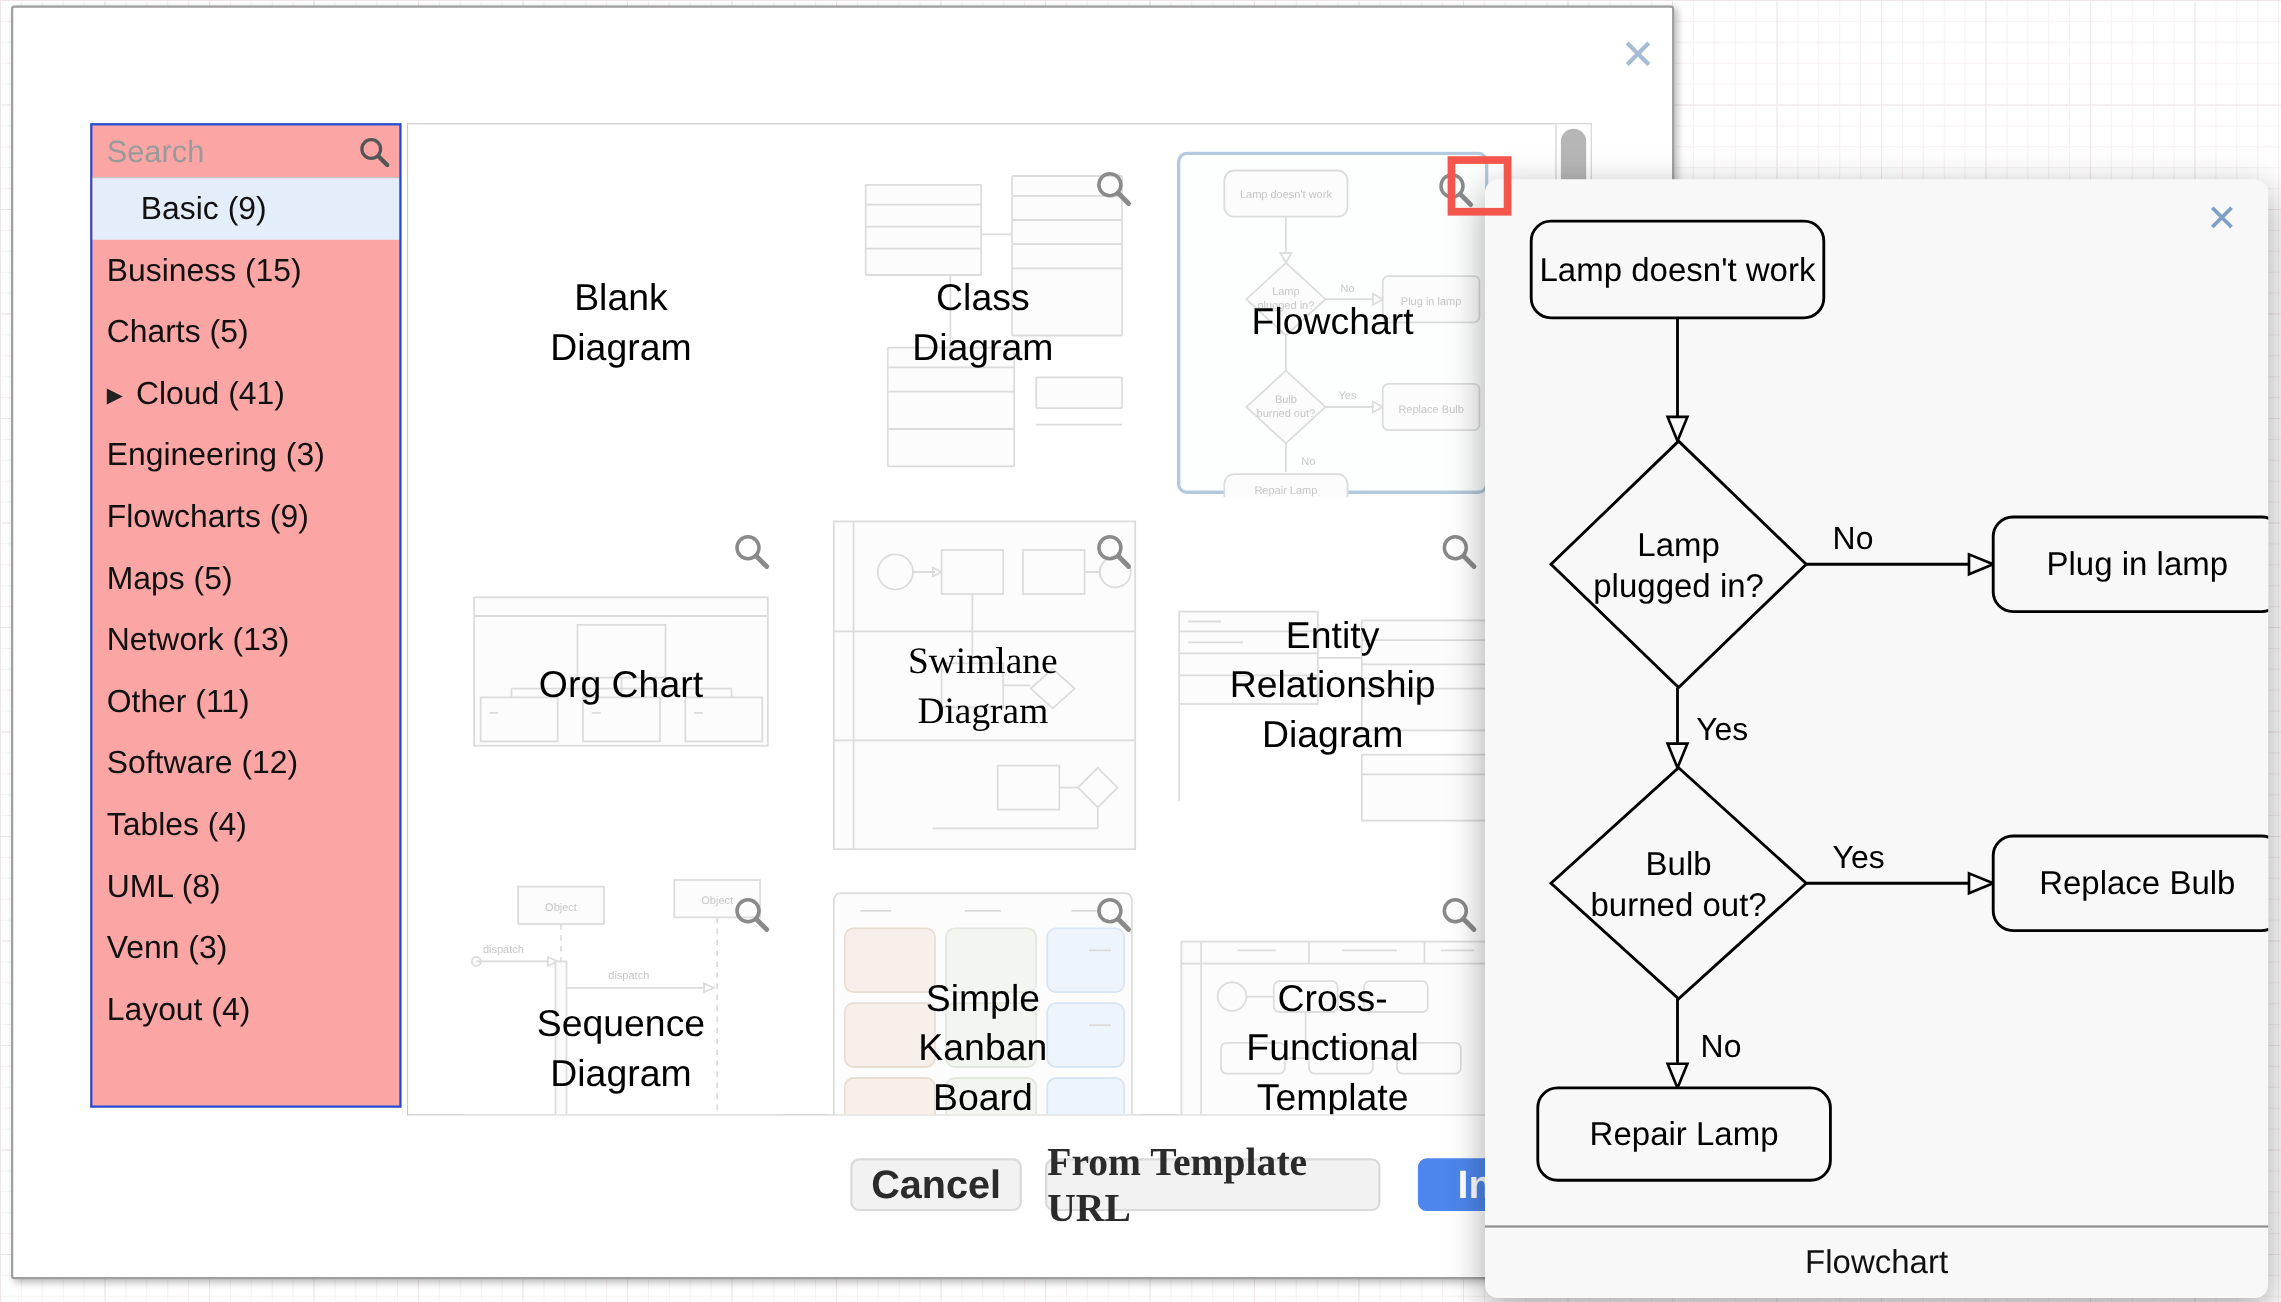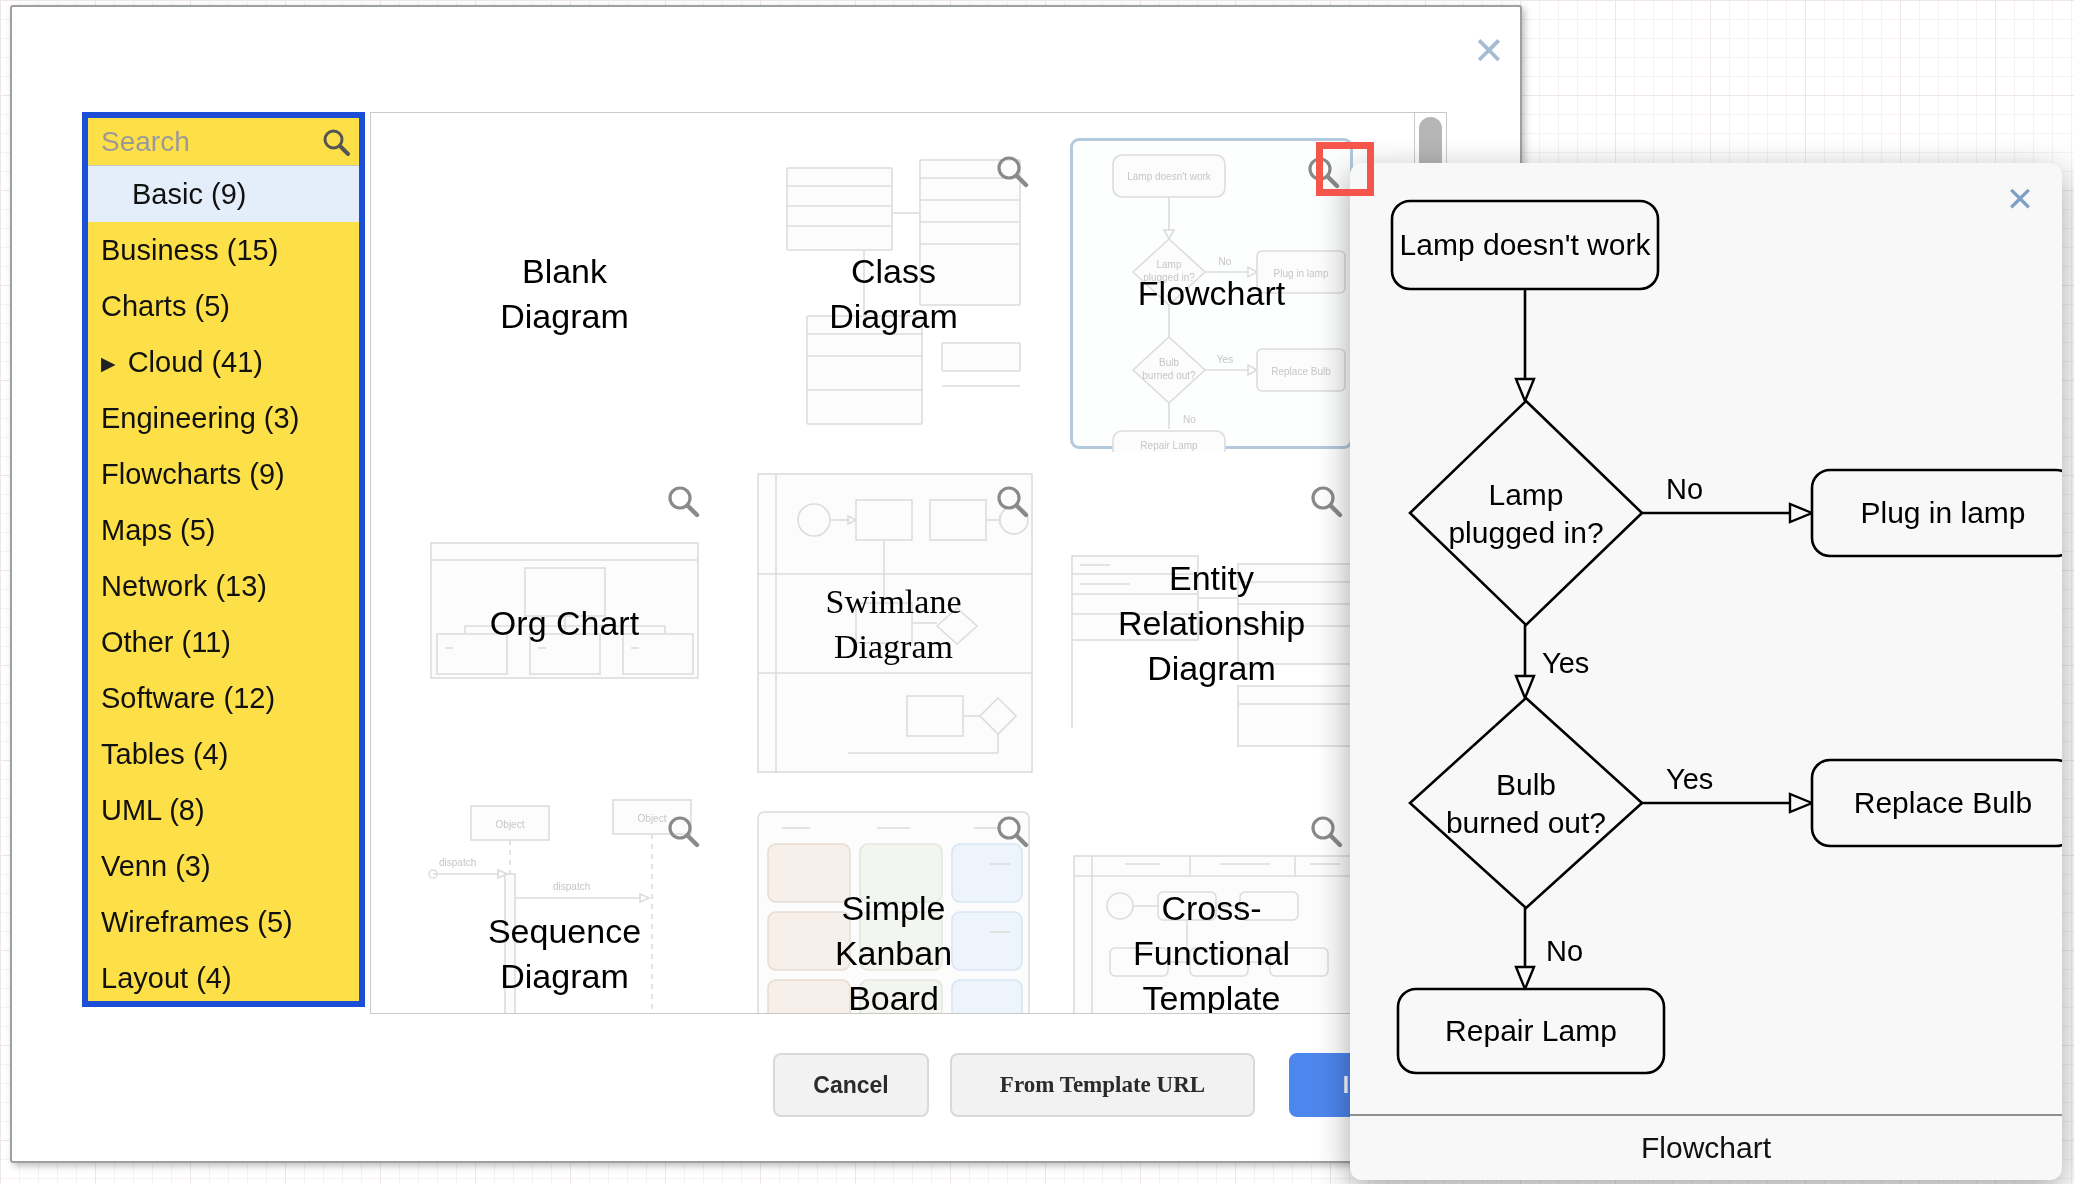--- a/index.html
+++ b/index.html
@@ -25,21 +25,21 @@
   }
   .dialog-close {
     position:absolute; left:1455px; top:22px; width:44px; height:44px;
     font-size:38px; font-weight:bold; color:#a6bcd4; text-align:center; line-height:44px;
     cursor:pointer; user-select:none;
   }
 
   
   .sidebar {
     position:absolute; left:70px; top:105px; width:283px; height:895px;
-    border:6px solid #1d4ed8; background:#fde047; overflow:hidden;
+    border:2px solid #1d4ed8; background:#fca5a5; overflow:hidden;
   }
   .search-row { position:relative; height:48px; border-bottom:1px solid #c6c6c6; }
   .search-input {
     position:absolute; left:0; top:0; width:100%; height:100%;
     border:none; outline:none; padding-left:13px; font-size:28px; color:#444;
     font-family:"Liberation Sans","DejaVu Sans",sans-serif; background:transparent;
   }
   .search-input::placeholder { color:#9a9a9a; }
   .search-icon { position:absolute; right:8px; top:9px; }
   .cat-row {
@@ -69,22 +69,22 @@
     position:absolute; right:0; top:0; width:32px; height:900px;
     background:#fff; border-left:1px solid #ccc; z-index:6;
   }
   .scroll-thumb {
     position:absolute; right:4px; top:4px; width:23px; height:170px;
     background:#b6b6b6; border-radius:12px;
   }
 
   
   .btn {
-    position:absolute; top:1046px; height:64px; border-radius:8px;
-    font-size:23px; font-weight:600; text-align:left; cursor:pointer;
+    position:absolute; top:1046px; height:48px; border-radius:8px;
+    font-size:36px; font-weight:600; text-align:left; cursor:pointer;
     font-family:"Liberation Sans","DejaVu Sans",sans-serif;
     display:flex; align-items:center; justify-content:center;
   }
   .btn.gray { background:#f2f2f2; border:2px solid #d9d9d9; color:#2b2b2b; }
   .btn.blue { background:#4d86ec; border:2px solid #4d86ec; color:#fff; }
   #btn-cancel { left:761px; width:156px; }
   #btn-ftu    { left:938px; width:305px;font-family:Liberation Serif, serif; }
   #btn-insert { left:1277px; width:170px; z-index:10; }
 
   
@@ -146,21 +146,20 @@
       <div class="cat-row"><span class="tri">▶</span><span>Cloud (41)</span></div>
       <div class="cat-row"><span>Engineering (3)</span></div>
       <div class="cat-row"><span>Flowcharts (9)</span></div>
       <div class="cat-row"><span>Maps (5)</span></div>
       <div class="cat-row"><span>Network (13)</span></div>
       <div class="cat-row"><span>Other (11)</span></div>
       <div class="cat-row"><span>Software (12)</span></div>
       <div class="cat-row"><span>Tables (4)</span></div>
       <div class="cat-row"><span>UML (8)</span></div>
       <div class="cat-row"><span>Venn (3)</span></div>
-      <div class="cat-row"><span>Wireframes (5)</span></div>
       <div class="cat-row"><span>Layout (4)</span></div>
     </div>
 
     <div class="grid-viewport">
 
       <div class="card" style="left:52px;top:25px;">
         <div class="card-title">Blank Diagram</div>
       </div>
 
       <div class="card" style="left:381px;top:25px;">

